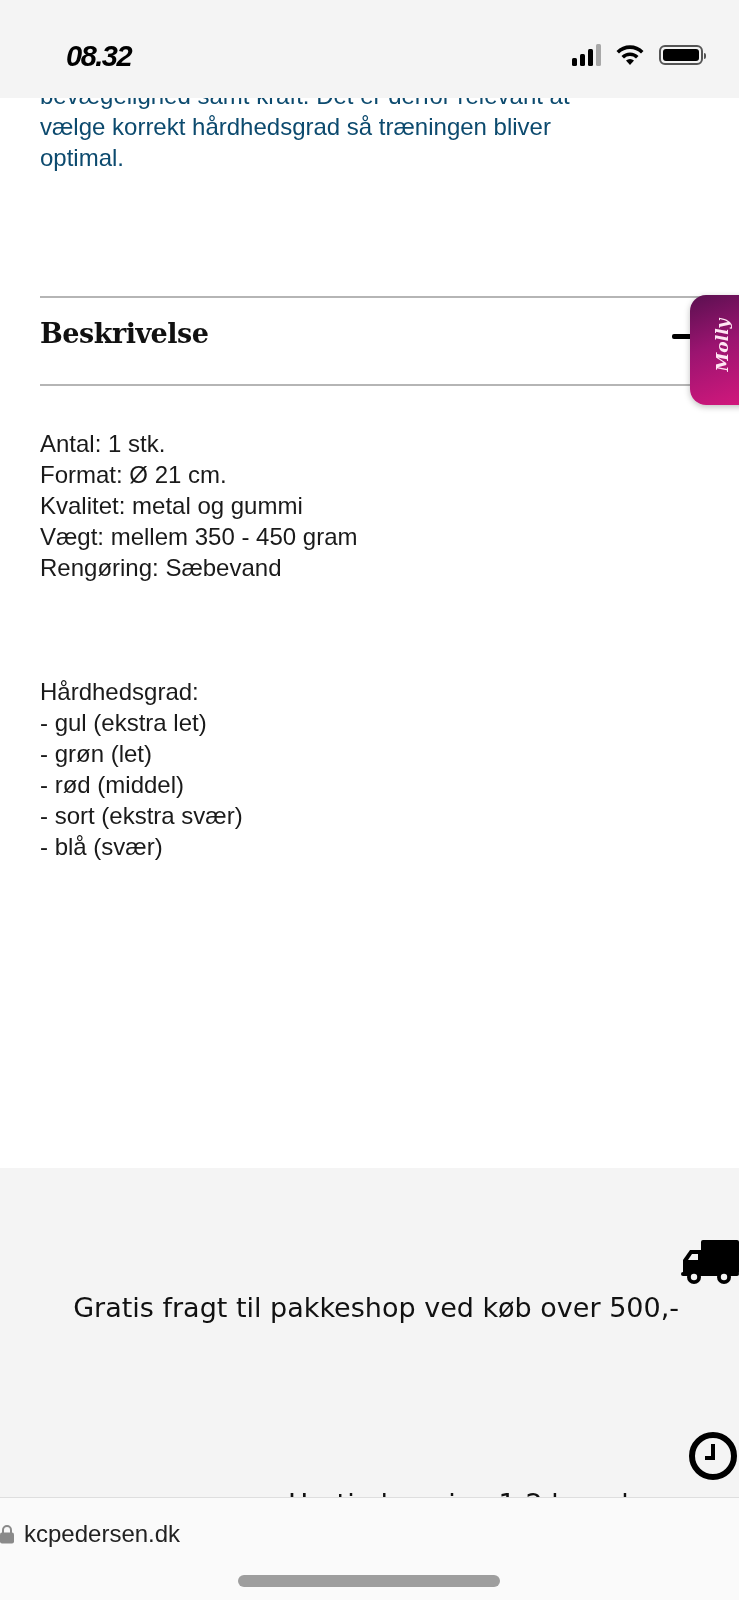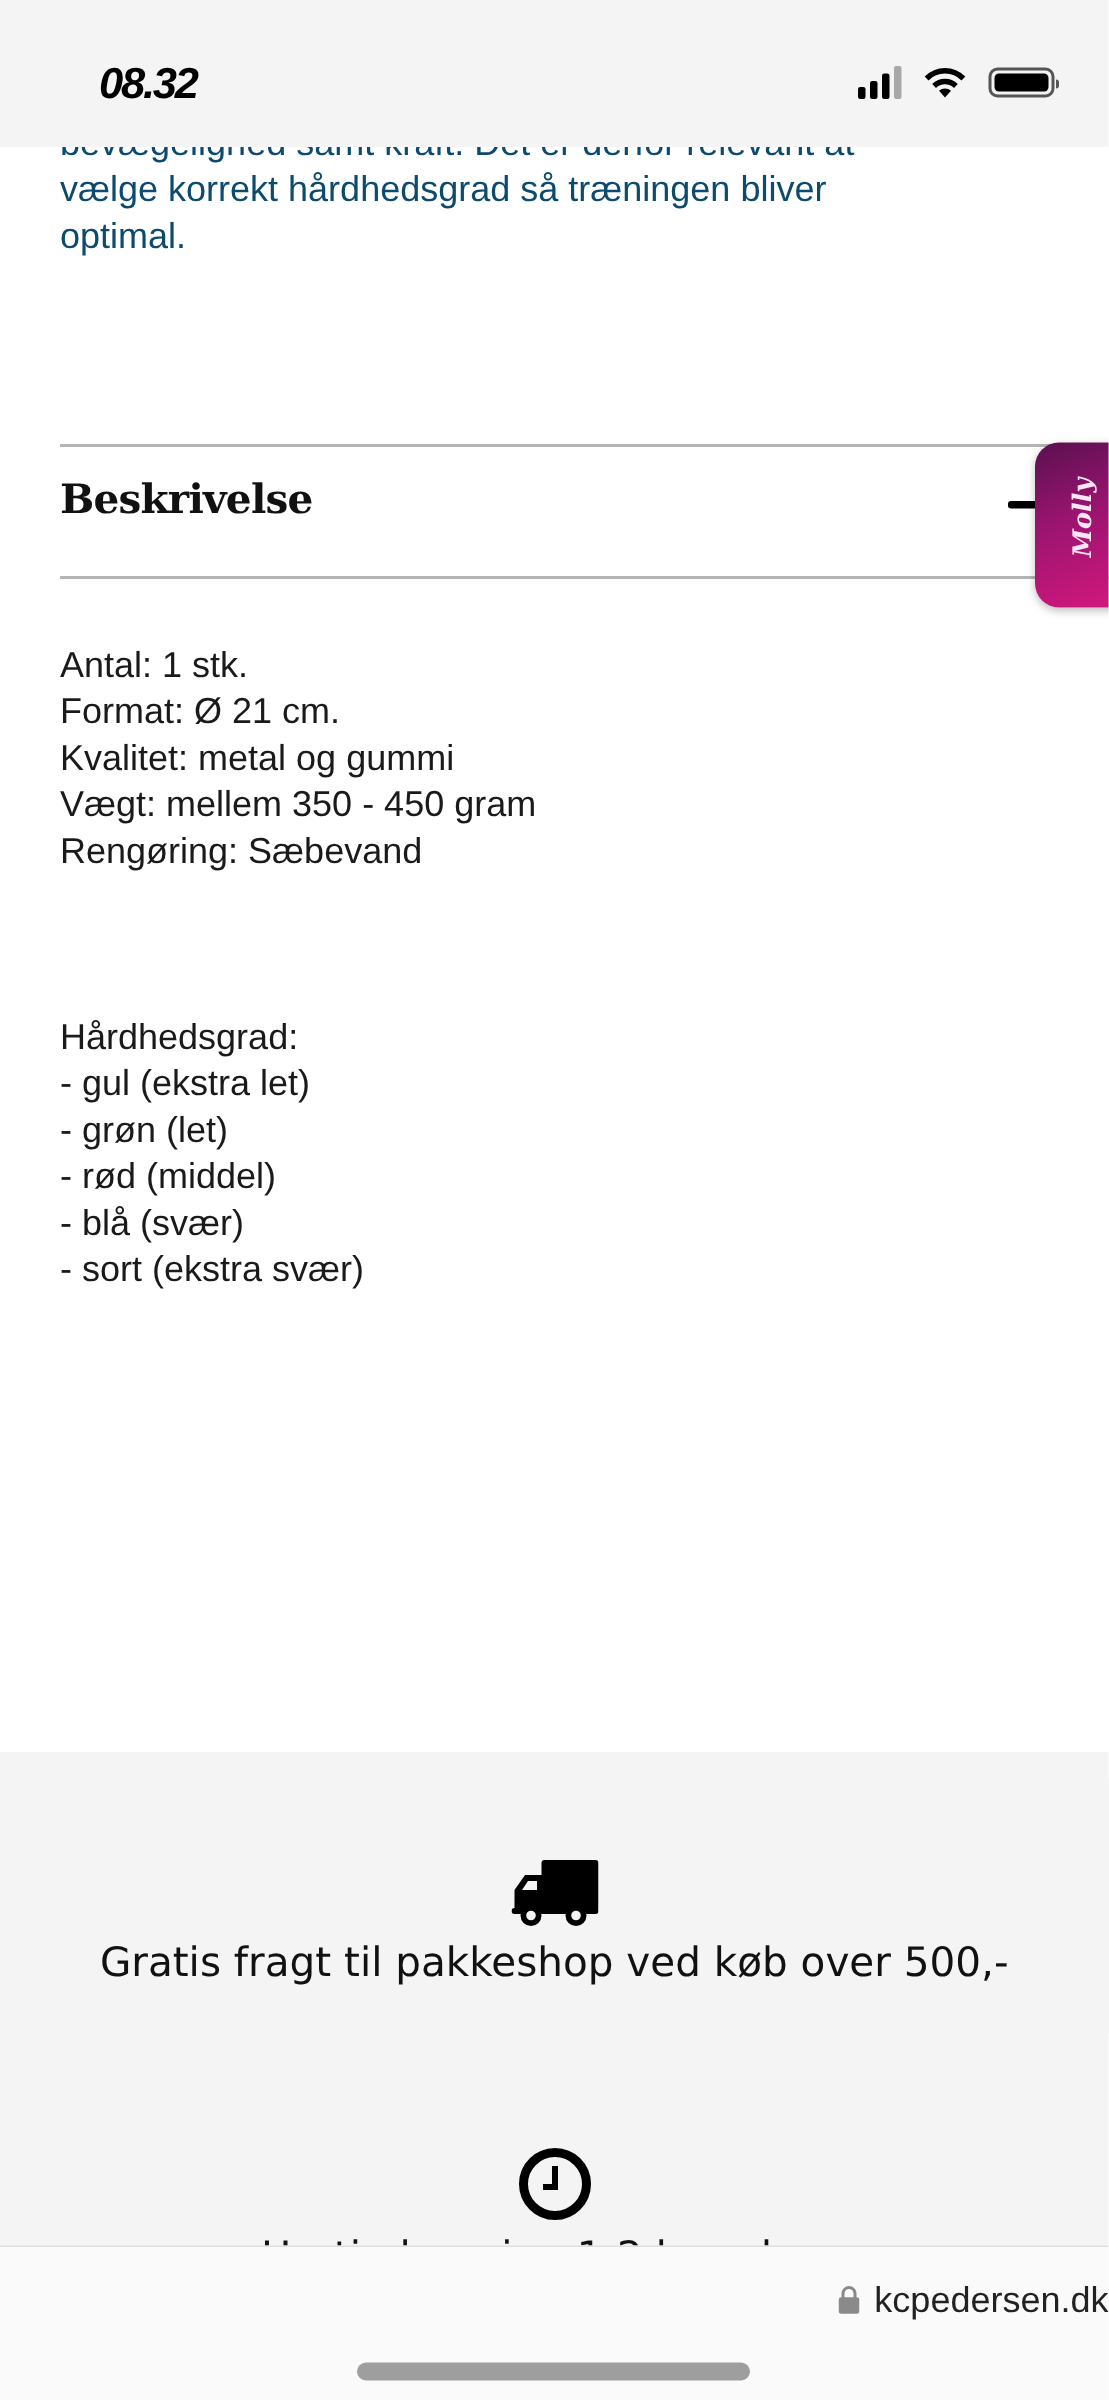--- a/index.html
+++ b/index.html
@@ -44,30 +44,30 @@
     }
     .desc {
       position: absolute; left: 40px; top: 428px; font-size: 24px; line-height: 31px; color: #1a1a1a;
     }
     .desc .line { display: block; white-space: nowrap; }
     .desc .gap { display: block; height: 31px; }
 
     .usp-section {
       position: absolute; left: 0; top: 1168px; width: 739px; height: 432px; background: #f4f4f4;
     }
-    .usp-item { position: absolute; left: 0; width: 739px; text-align: center; }
+    .usp-item { position: absolute; left: 0; width: 739px; text-align: right; }
     .usp-text { font-family: "DejaVu Sans", sans-serif; font-size: 27px; line-height: 36px; color: #111; padding: 0 60px; }
     .icon-truck { display: inline-block; width: 58px; height: 48px; }
     .icon-clock { display: inline-block; width: 52px; height: 52px; }
 
     .browser-bar {
       position: absolute; left: 0; top: 1497px; width: 739px; height: 103px; background: #fafafa;
       border-top: 1px solid #dedede; z-index: 6;
     }
-    .url { position: absolute; left: 0; width: 739px; top: 22px; text-align: right; font-size: 24px; color: #222; }
+    .url { position: absolute; left: 0; width: 739px; top: 22px; text-align: left; font-size: 24px; color: #222; }
     .url .lock { display: inline-block; vertical-align: -2px; margin-right: 10px; }
     .home-indicator { position: absolute; left: 238px; top: 77px; width: 262px; height: 12px; border-radius: 6px; background: #9e9e9e; }
   </style>
 </head>
 <body>
 
 <div class="status-bar">
   <div class="status-time">08.32</div>
   <div class="status-icons">
     <div class="signal">
@@ -108,22 +108,22 @@
   <span class="line">Kvalitet: metal og gummi</span>
   <span class="line">Vægt: mellem 350 - 450 gram</span>
   <span class="line">Rengøring: Sæbevand</span>
   <span class="gap"></span>
   <span class="gap"></span>
   <span class="gap"></span>
   <span class="line">Hårdhedsgrad:</span>
   <span class="line">- gul (ekstra let)</span>
   <span class="line">- grøn (let)</span>
   <span class="line">- rød (middel)</span>
+  <span class="line">- sort (ekstra svær)</span>
   <span class="line">- blå (svær)</span>
-  <span class="line">- sort (ekstra svær)</span>
   <span class="gap"></span>
 </div>
 
 <div class="usp-section">
   <div class="usp-item" style="top:70px">
     <svg class="icon-truck" viewBox="0 0 58 48">
       <rect x="20" y="2" width="38" height="34" rx="2" fill="#000"></rect>
       <path d="M2 36 L2 22 L9 12 L22 12 L22 36 Z" fill="#000"></path>
       <path d="M7 22 L11 16 L17 16 L17 22 Z" fill="#f4f4f4"></path>
       <rect x="0" y="34" width="58" height="4" rx="2" fill="#000"></rect>

